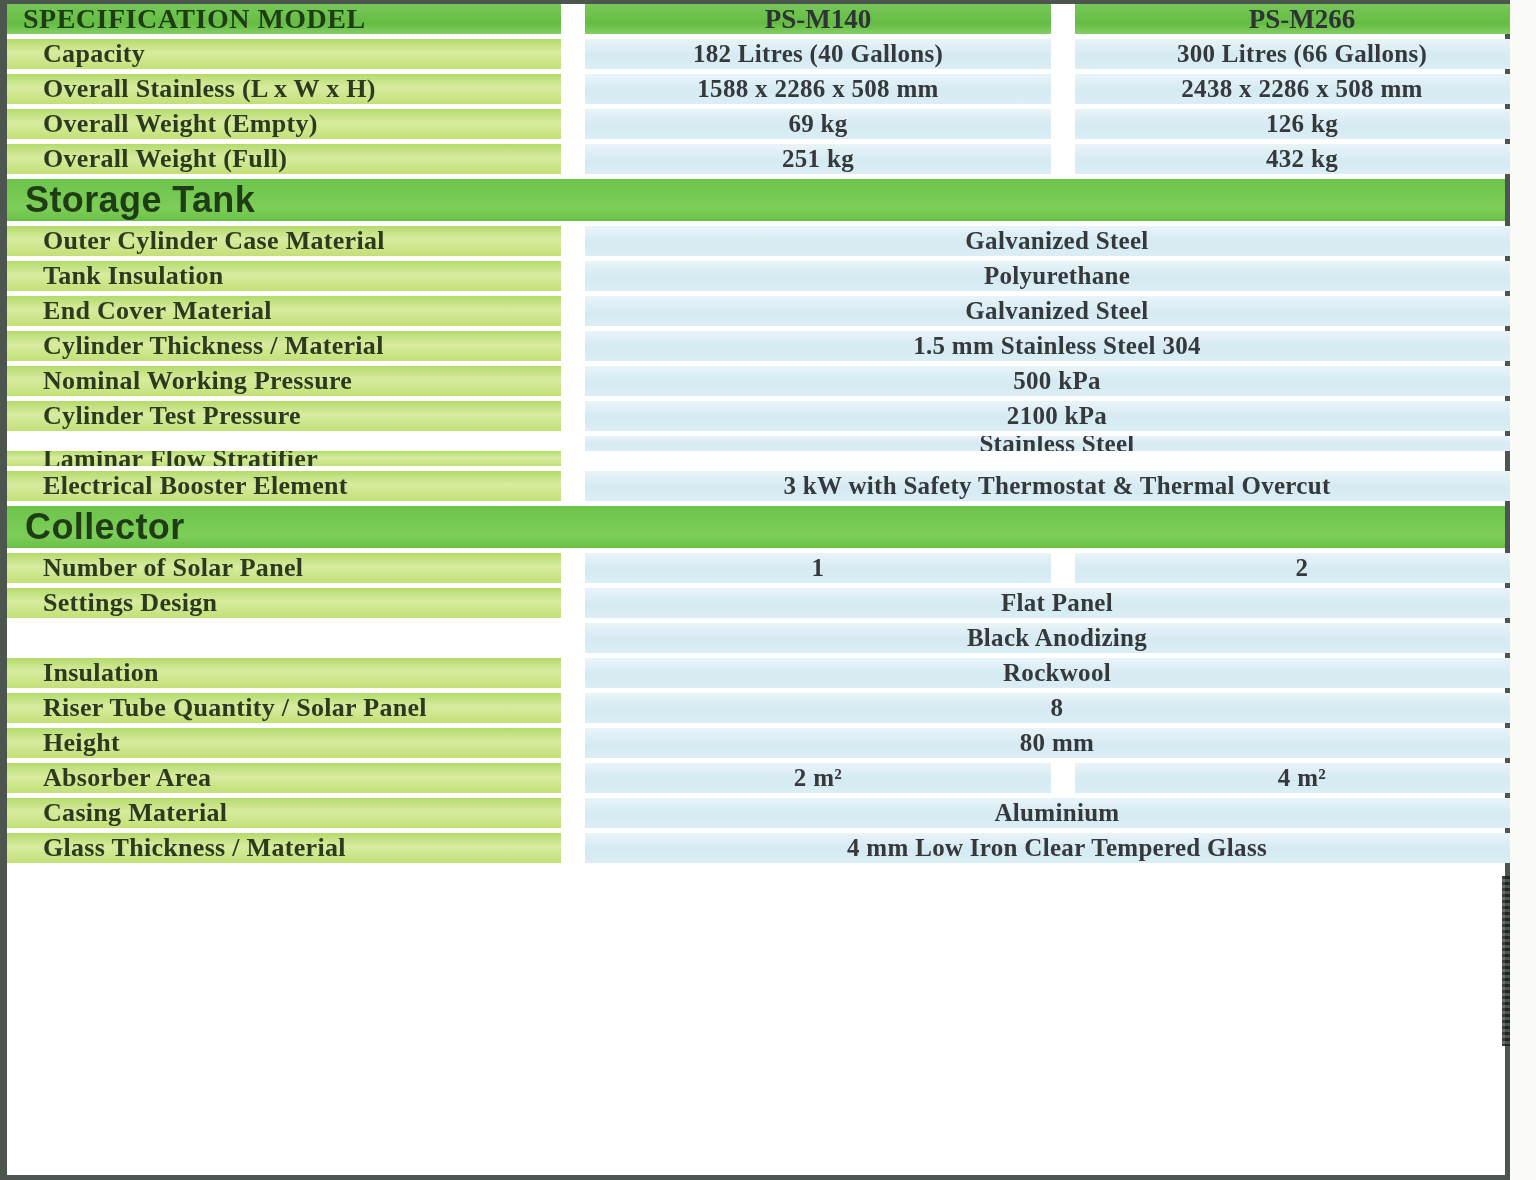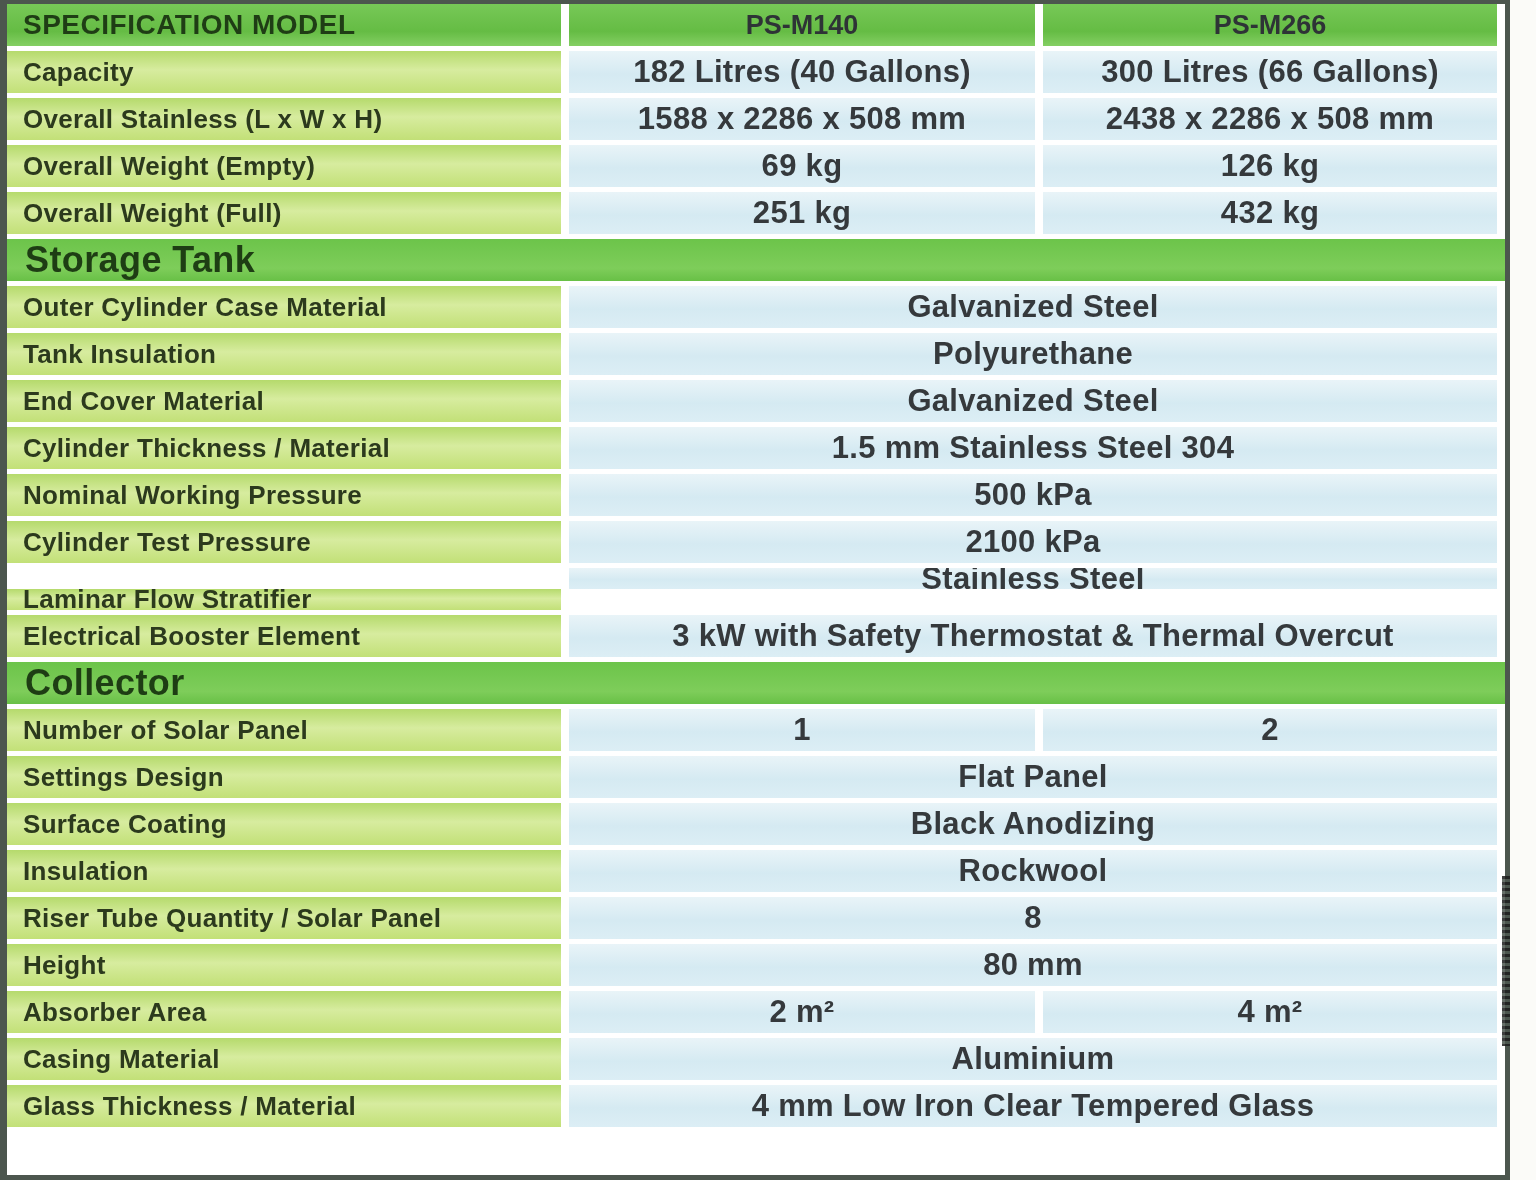--- a/index.html
+++ b/index.html
@@ -14,31 +14,31 @@
     position:absolute; left:0; top:0;
     width:1510px; height:1181px;
     border-style:solid; border-color:#4c564e;
     border-width:4px 5px 6px 7px;
     background:#ffffff;
   }
   .rows { display:flex; flex-direction:column; gap:5px; height:100%; }
   .trow {
     display:grid;
     grid-template-columns:554px 466px 454px;
-    column-gap:8px;
-    height:42px; flex:none;
+    column-gap:24px;
+    height:30px; flex:none;font-family:Liberation Serif, serif;
   }
   .cell { display:flex; align-items:center; overflow:hidden; }
   .label-cell {
     background:linear-gradient(180deg,#b5da6c 0%,#d7ec9f 45%,#c2e077 100%);
-    padding-left:16px; color:#2c3a1d; font-size:26px; letter-spacing:0.3px;
+    padding-left:36px; color:#2c3a1d; font-size:26px; letter-spacing:0.3px;
   }
   .value-cell {
     background:linear-gradient(180deg,#e9f4f8 0%,#d5eaf2 55%,#dceef5 100%);
-    justify-content:center; color:#35393c; font-size:31px; letter-spacing:0.3px;
+    justify-content:center; color:#35393c; font-size:25px; letter-spacing:0.3px;
   }
   .merged { grid-column:2 / 4; }
   .header-row .cell {
     background:linear-gradient(180deg,#77c857 0%,#65bc44 65%,#84cf63 100%);
   }
   .spec-cell {
     padding-left:16px; color:#1f3d15; font-size:28px; letter-spacing:0.5px;
   }
   .model-cell { justify-content:center; color:#2e3336; font-size:27px; }
   .section-row {
@@ -143,21 +143,20 @@
         <div class="cell value-cell">1</div>
         <div class="cell value-cell">2</div>
       </div>
 
       <div class="trow">
         <div class="cell label-cell">Settings Design</div>
         <div class="cell value-cell merged">Flat Panel</div>
       </div>
 
       <div class="trow">
-        <div class="cell label-cell">Surface Coating</div>
         <div class="cell value-cell merged">Black Anodizing</div>
       </div>
 
       <div class="trow">
         <div class="cell label-cell">Insulation</div>
         <div class="cell value-cell merged">Rockwool</div>
       </div>
 
       <div class="trow">
         <div class="cell label-cell">Riser Tube Quantity / Solar Panel</div>

